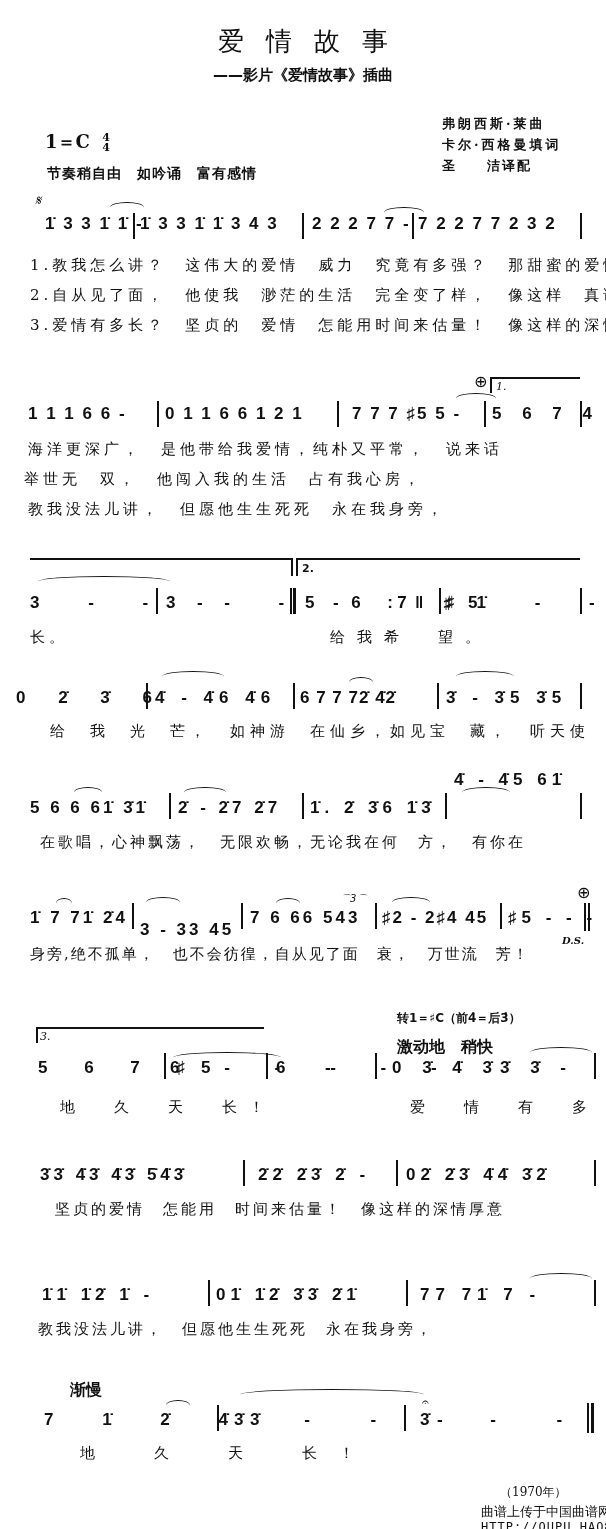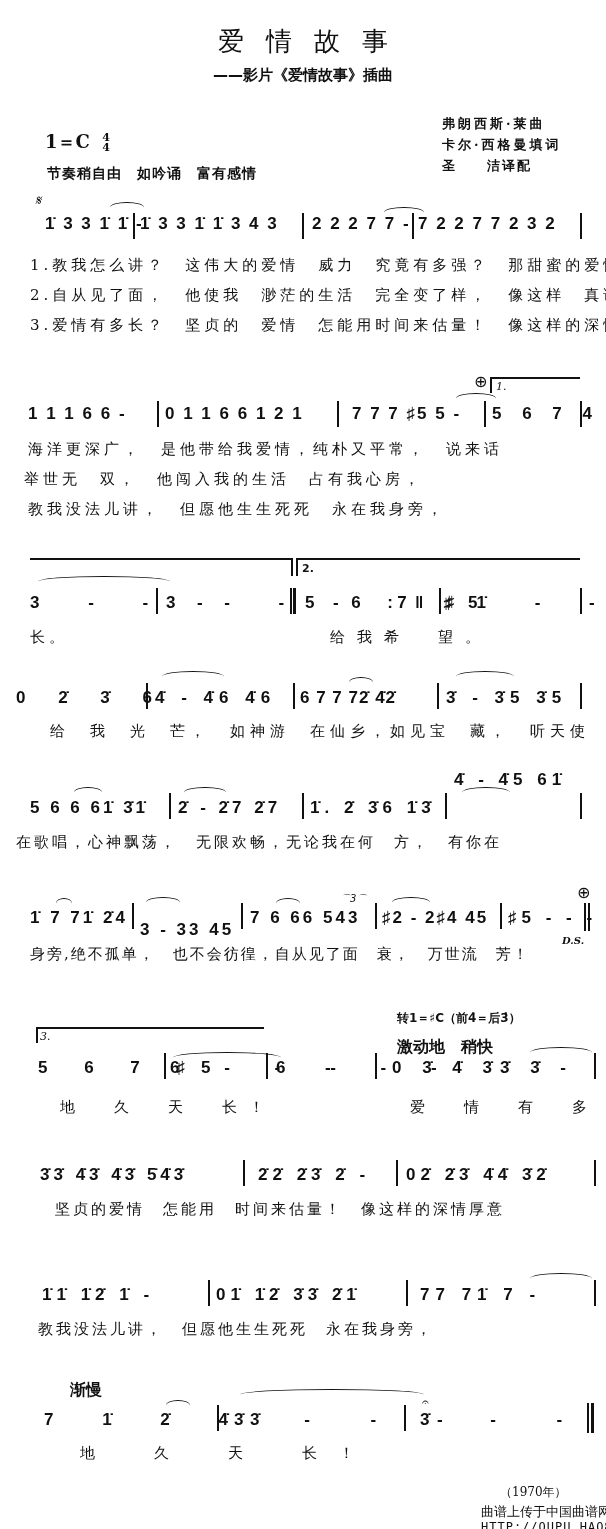--- a/index.html
+++ b/index.html
@@ -105,21 +105,21 @@
 <div class="bar" style="left:169px;top:793px;height:26px"></div>
 <div class="abs notes" style="left:178px;top:798px;letter-spacing:4px">2̇ - 2̇7 2̇7</div>
 <div class="bar" style="left:302px;top:793px;height:26px"></div>
 <div class="abs notes" style="left:310px;top:798px;letter-spacing:5px">1̇. 2̇ 3̇6 1̇3̇</div>
 <div class="bar" style="left:445px;top:793px;height:26px"></div>
 <div class="abs notes" style="left:454px;top:770px;letter-spacing:5px">4̇ - 4̇5 61̇</div>
 <div class="bar" style="left:580px;top:793px;height:26px"></div>
 <div class="slur" style="left:74px;top:787px;width:28px"></div>
 <div class="slur" style="left:184px;top:787px;width:42px"></div>
 <div class="slur" style="left:462px;top:787px;width:48px"></div>
-<div class="abs lyric" style="left:16px;top:833px;letter-spacing:3px">在歌唱，心神飘荡，　无限欢畅，无论我在何　方，　有你在</div>
+<div class="abs lyric" style="left:40px;top:833px;letter-spacing:3px">在歌唱，心神飘荡，　无限欢畅，无论我在何　方，　有你在</div>
 
 <div class="abs notes" style="left:30px;top:908px;letter-spacing:3px">1̇ 7 71̇ 2̇4</div>
 <div class="bar" style="left:132px;top:903px;height:26px"></div>
 <div class="abs notes" style="left:140px;top:920px;letter-spacing:3px">3 - 33 45</div>
 <div class="bar" style="left:241px;top:903px;height:26px"></div>
 <div class="abs notes" style="left:250px;top:908px;letter-spacing:3px">7 6 66 543</div>
 <div class="bar" style="left:375px;top:903px;height:26px"></div>
 <div class="abs notes" style="left:382px;top:908px;letter-spacing:2px">♯2 - 2♯4 45</div>
 <div class="bar" style="left:500px;top:903px;height:26px"></div>
 <div class="abs notes" style="left:508px;top:908px;letter-spacing:5px">♯5 - - -</div>

